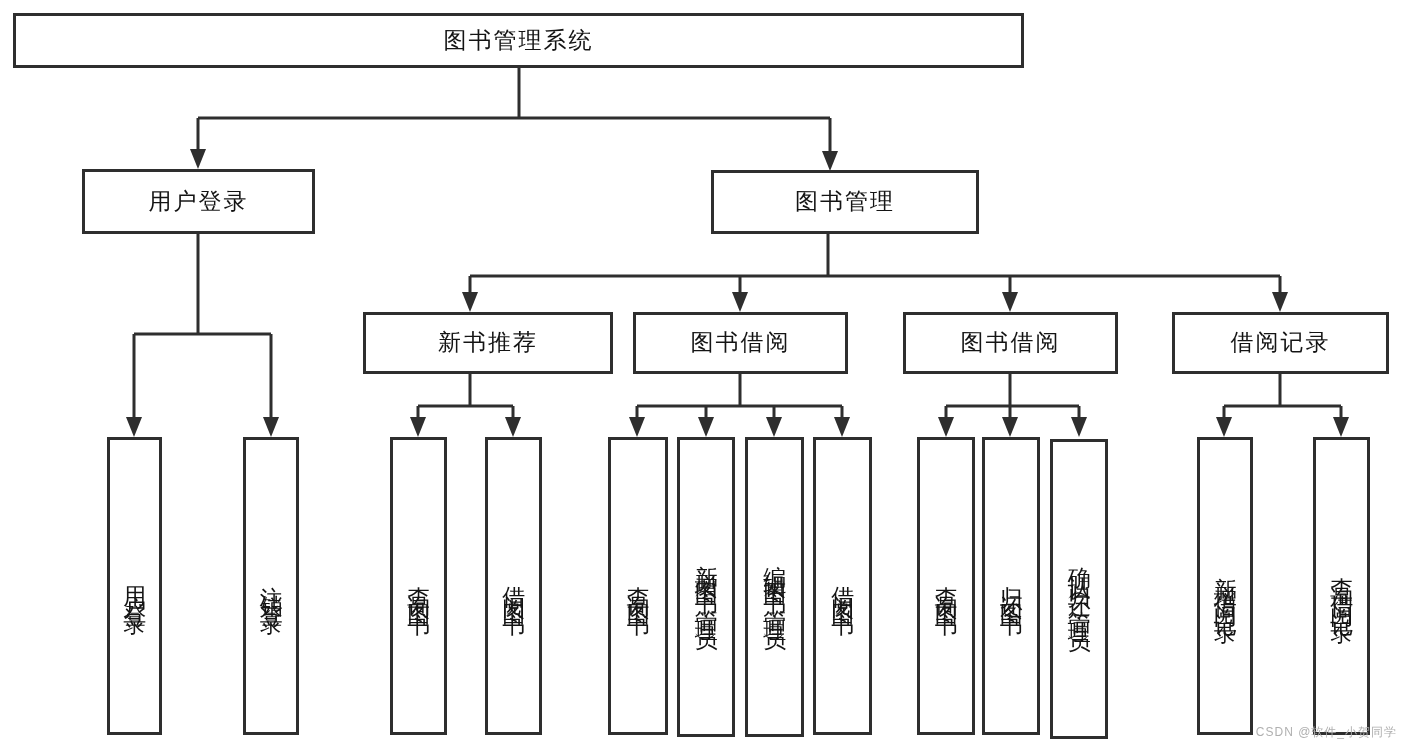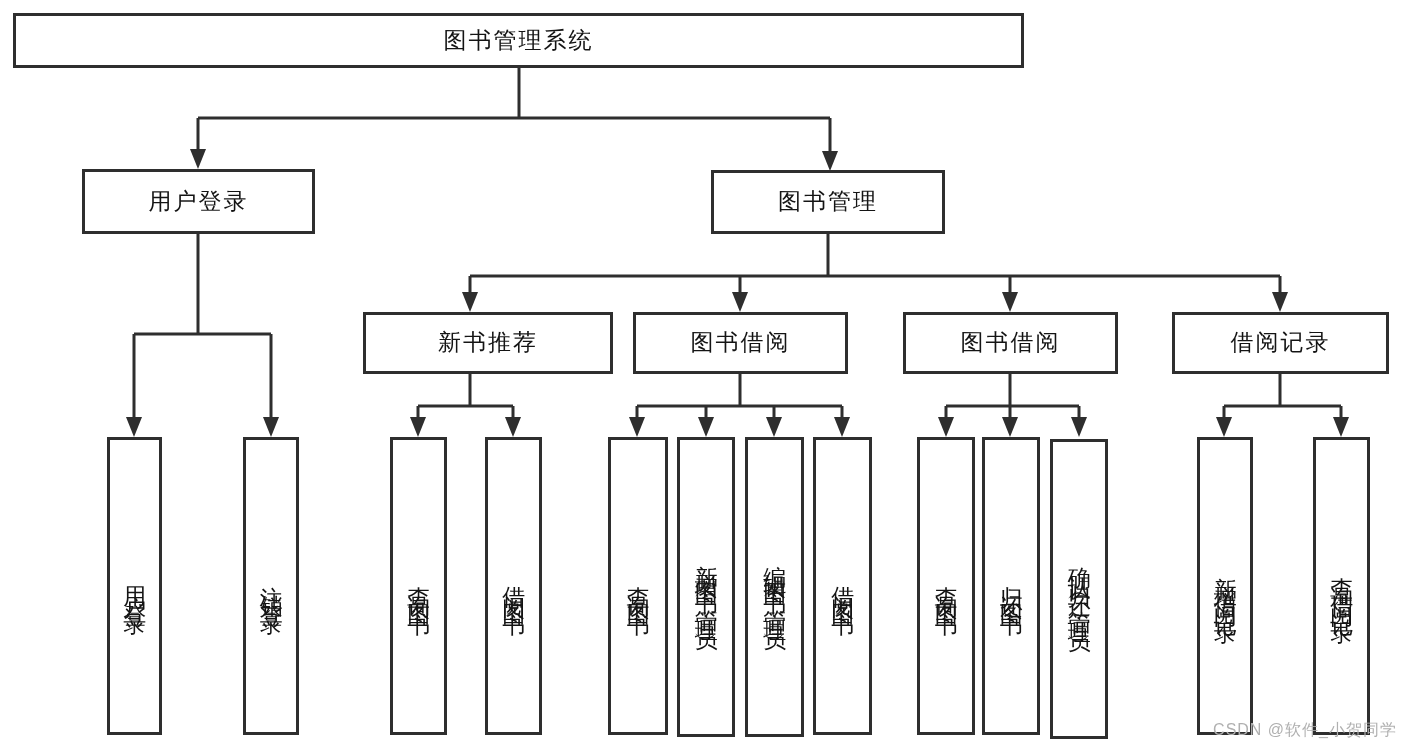--- a/index.html
+++ b/index.html
@@ -48,21 +48,21 @@
   .node.h { letter-spacing: 2px; }
   .node.v {
     writing-mode: vertical-rl;
     text-orientation: mixed;
     letter-spacing: 9px;
     font-size: 23px;
   }
   .watermark {
     position: absolute;
     right: 8px; bottom: 6px;
-    font-size: 16px;
+    font-size: 12px;
     color: var(--watermark);
     letter-spacing: 1px;
     z-index: 3;
     white-space: nowrap;
   }
 </style>
 </head>
 <body>
 
 <div class="stage">
@@ -99,21 +99,21 @@
     <polygon points="1071,417 1087,417 1079,437"></polygon>
 
     <path d="M1280 374 V406 M1224 406 H1341 M1224 406 V420 M1341 406 V420"></path>
     <polygon points="1216,417 1232,417 1224,437"></polygon>
     <polygon points="1333,417 1349,417 1341,437"></polygon>
   </svg>
 
   <div class="node h" style="left:13px; top:13px; width:1011px; height:55px;">图书管理系统</div>
 
   <div class="node h" style="left:82px; top:169px; width:233px; height:65px;">用户登录</div>
-  <div class="node h" style="left:711px; top:170px; width:234px; height:64px;">图书管理</div>
+  <div class="node h" style="left:711px; top:170px; width:268px; height:64px;">图书管理</div>
 
   <div class="node h" style="left:363px; top:312px; width:250px; height:62px;">新书推荐</div>
   <div class="node h" style="left:633px; top:312px; width:215px; height:62px;">图书借阅</div>
   <div class="node h" style="left:903px; top:312px; width:215px; height:62px;">图书借阅</div>
   <div class="node h" style="left:1172px; top:312px; width:217px; height:62px;">借阅记录</div>
 
   <div class="node v" style="left:107px; top:437px; width:55px; height:298px;">用户登录</div>
   <div class="node v" style="left:243px; top:437px; width:56px; height:298px;">注销登录</div>
 
   <div class="node v" style="left:390px; top:437px; width:57px; height:298px;">查询图书</div>

